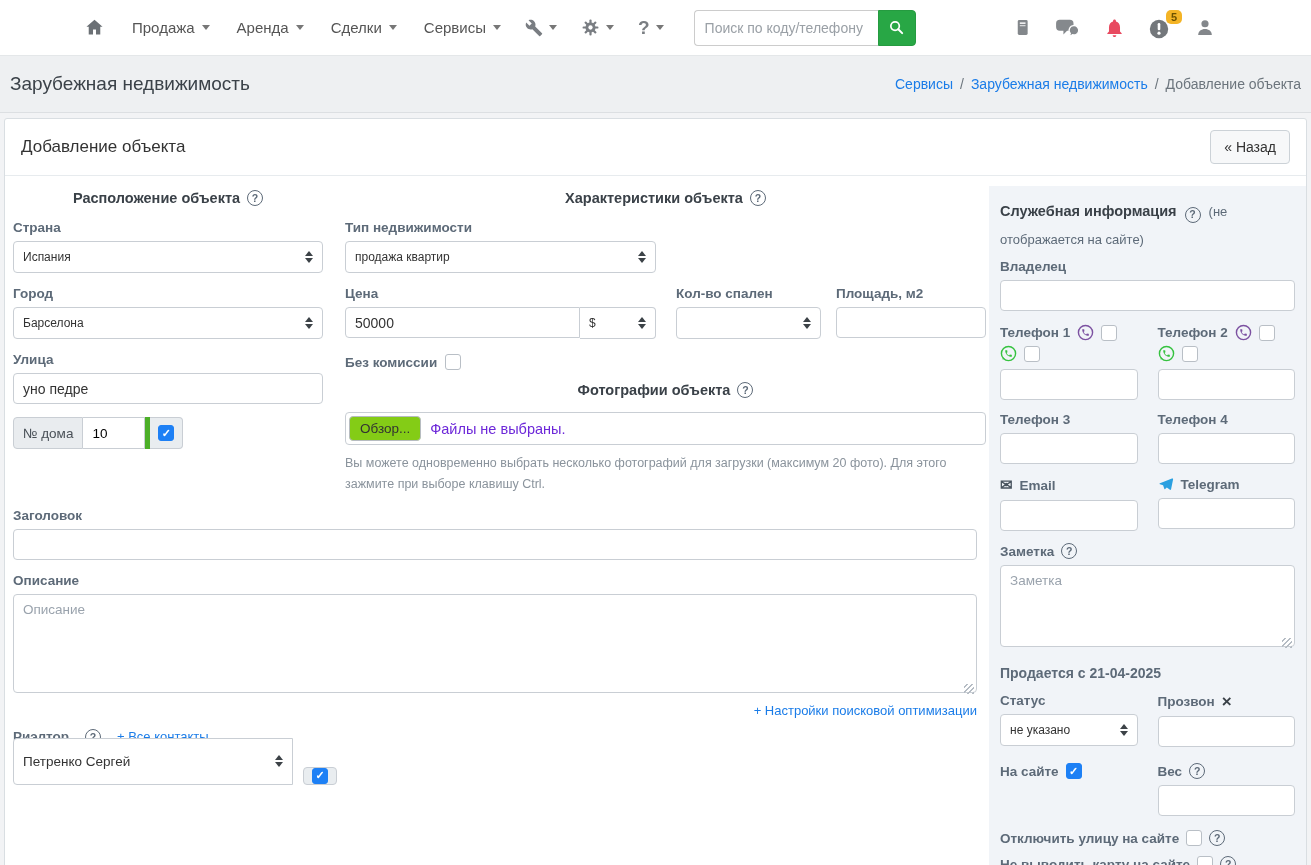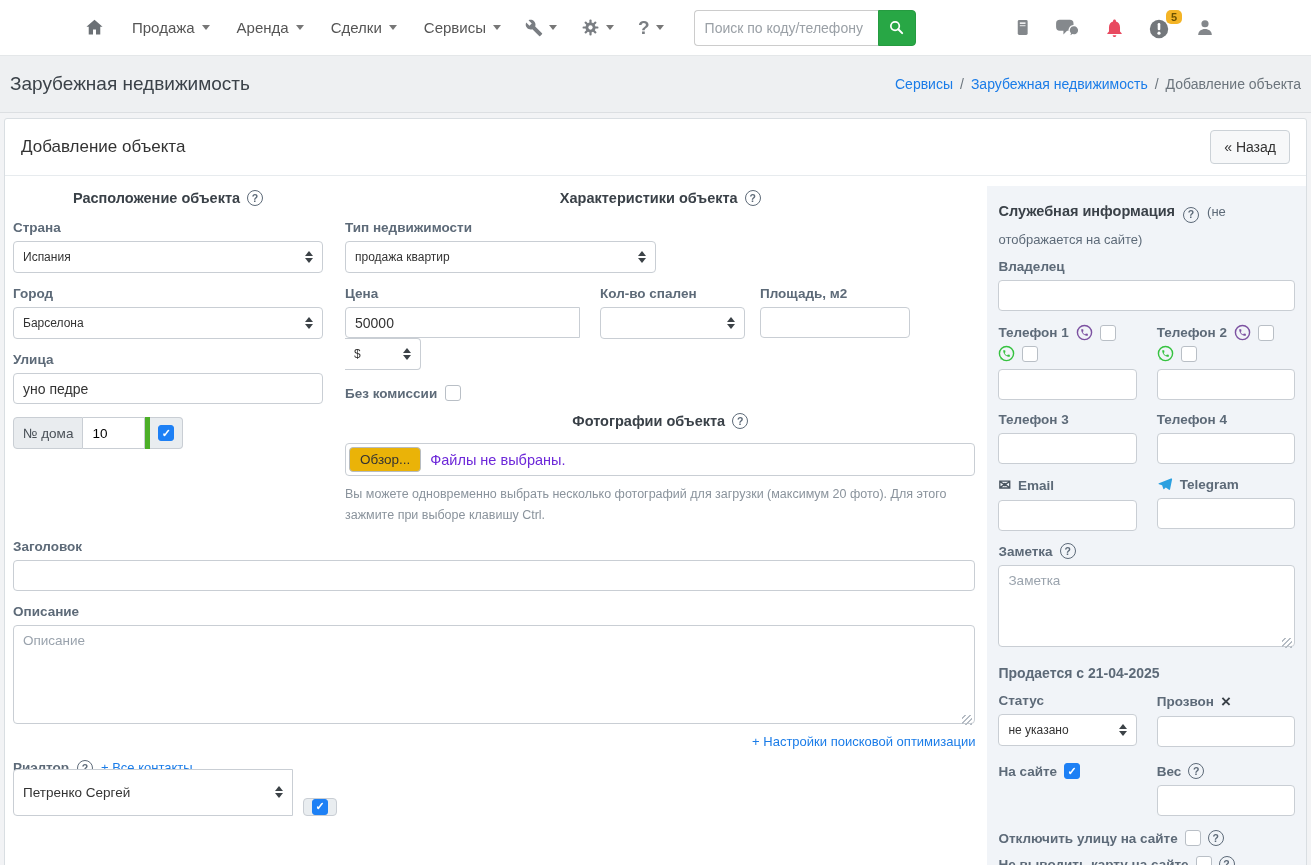--- a/index.html
+++ b/index.html
@@ -80,39 +80,39 @@
   
   .igroup { display: inline-flex; align-items: stretch; height: 32px; border-radius: 9px; }
   .addon { background: #e9ecef; border: 1px solid #c9ced4; padding: 0 9px; display: flex;
     align-items: center; font-size: 13.5px; color: #495057; border-radius: 4px 0 0 4px; }
   .igroup input { width: 62px; border: 1px solid #c9ced4; border-left: none; padding: 0 9px;
     font-size: 13.5px; outline: none; font-family: "Liberation Sans", sans-serif; }
   .vbar { width: 5px; background: #4caf28; }
   .addon-cb { background: #e9edf0; border: 1px solid #c9ced4; border-left: none; padding: 0 8px;
     display: flex; align-items: center; border-radius: 0 4px 4px 0; }
   
-  .price-row { display: flex; flex-direction: column; }
+  .price-row { display: flex; }
   .price-inp { width: 235px; border-radius: 4px 0 0 4px; }
   .cur-sel { width: 76px; border-left: none; border-radius: 0 4px 4px 0; }
   .char-row { display: flex; }
   .bedrooms { width: 145px; margin: 0 15px 0 20px; }
   .area { width: 150px; }
   .chk-line { display: flex; align-items: center; gap: 8px; font-weight: bold; color: #5d6a78;
     font-size: 13.5px; margin: 2px 0 12px; }
   
   .file-box { height: 33px; border: 1px solid #c9ced4; border-radius: 4px; display: flex;
     align-items: center; padding: 0 3px; background: #fff; }
-  .browse-btn { background: #eab308; border: 1px solid #b7bcc1; border-radius: 4px;
+  .browse-btn { background: #84cc16; border: 1px solid #b7bcc1; border-radius: 4px;
     padding: 4px 10px; font-size: 13.5px; color: #333; cursor: pointer;
     font-family: "Liberation Sans", sans-serif; }
   .file-text { margin-left: 9px; font-size: 14.5px; color: #6d28d9; }
   .hint { font-size: 12.5px; color: #8a939c; line-height: 1.7; margin: 8px 0 12px; max-width: 645px; }
   .seo-link { text-align: right; margin: 4px 0 10px; }
   .link { color: #1a7ce8; font-size: 13px; cursor: pointer; }
-  .realtor-line { display: flex; align-items: center; gap: 8px; margin-bottom: 7px; }
+  .realtor-line { display: flex; align-items: center; gap: 16px; margin-bottom: 7px; }
   .realtor-grp { display: inline-flex; align-items: flex-end; height: 16px; }
   .realtor-grp .sel { width: 280px; height: auto; border-radius: 4px 0 0 4px; font-size: 13.5px; }
   
   .half-row { display: flex; gap: 20px; }
   .half { flex: 1; min-width: 0; }
   .ph-lbl2 { margin: 2px 0 7px; }
   .date-lbl { font-weight: bold; color: #5d6a78; font-size: 14px; margin: 14px 0 12px; }
   .xmark { font-size: 17px; font-weight: bold; color: #3a4148; cursor: pointer; line-height: 1; }
   .env { font-size: 15px; color: #4a5560; }
   .resize-c { position: relative; }

